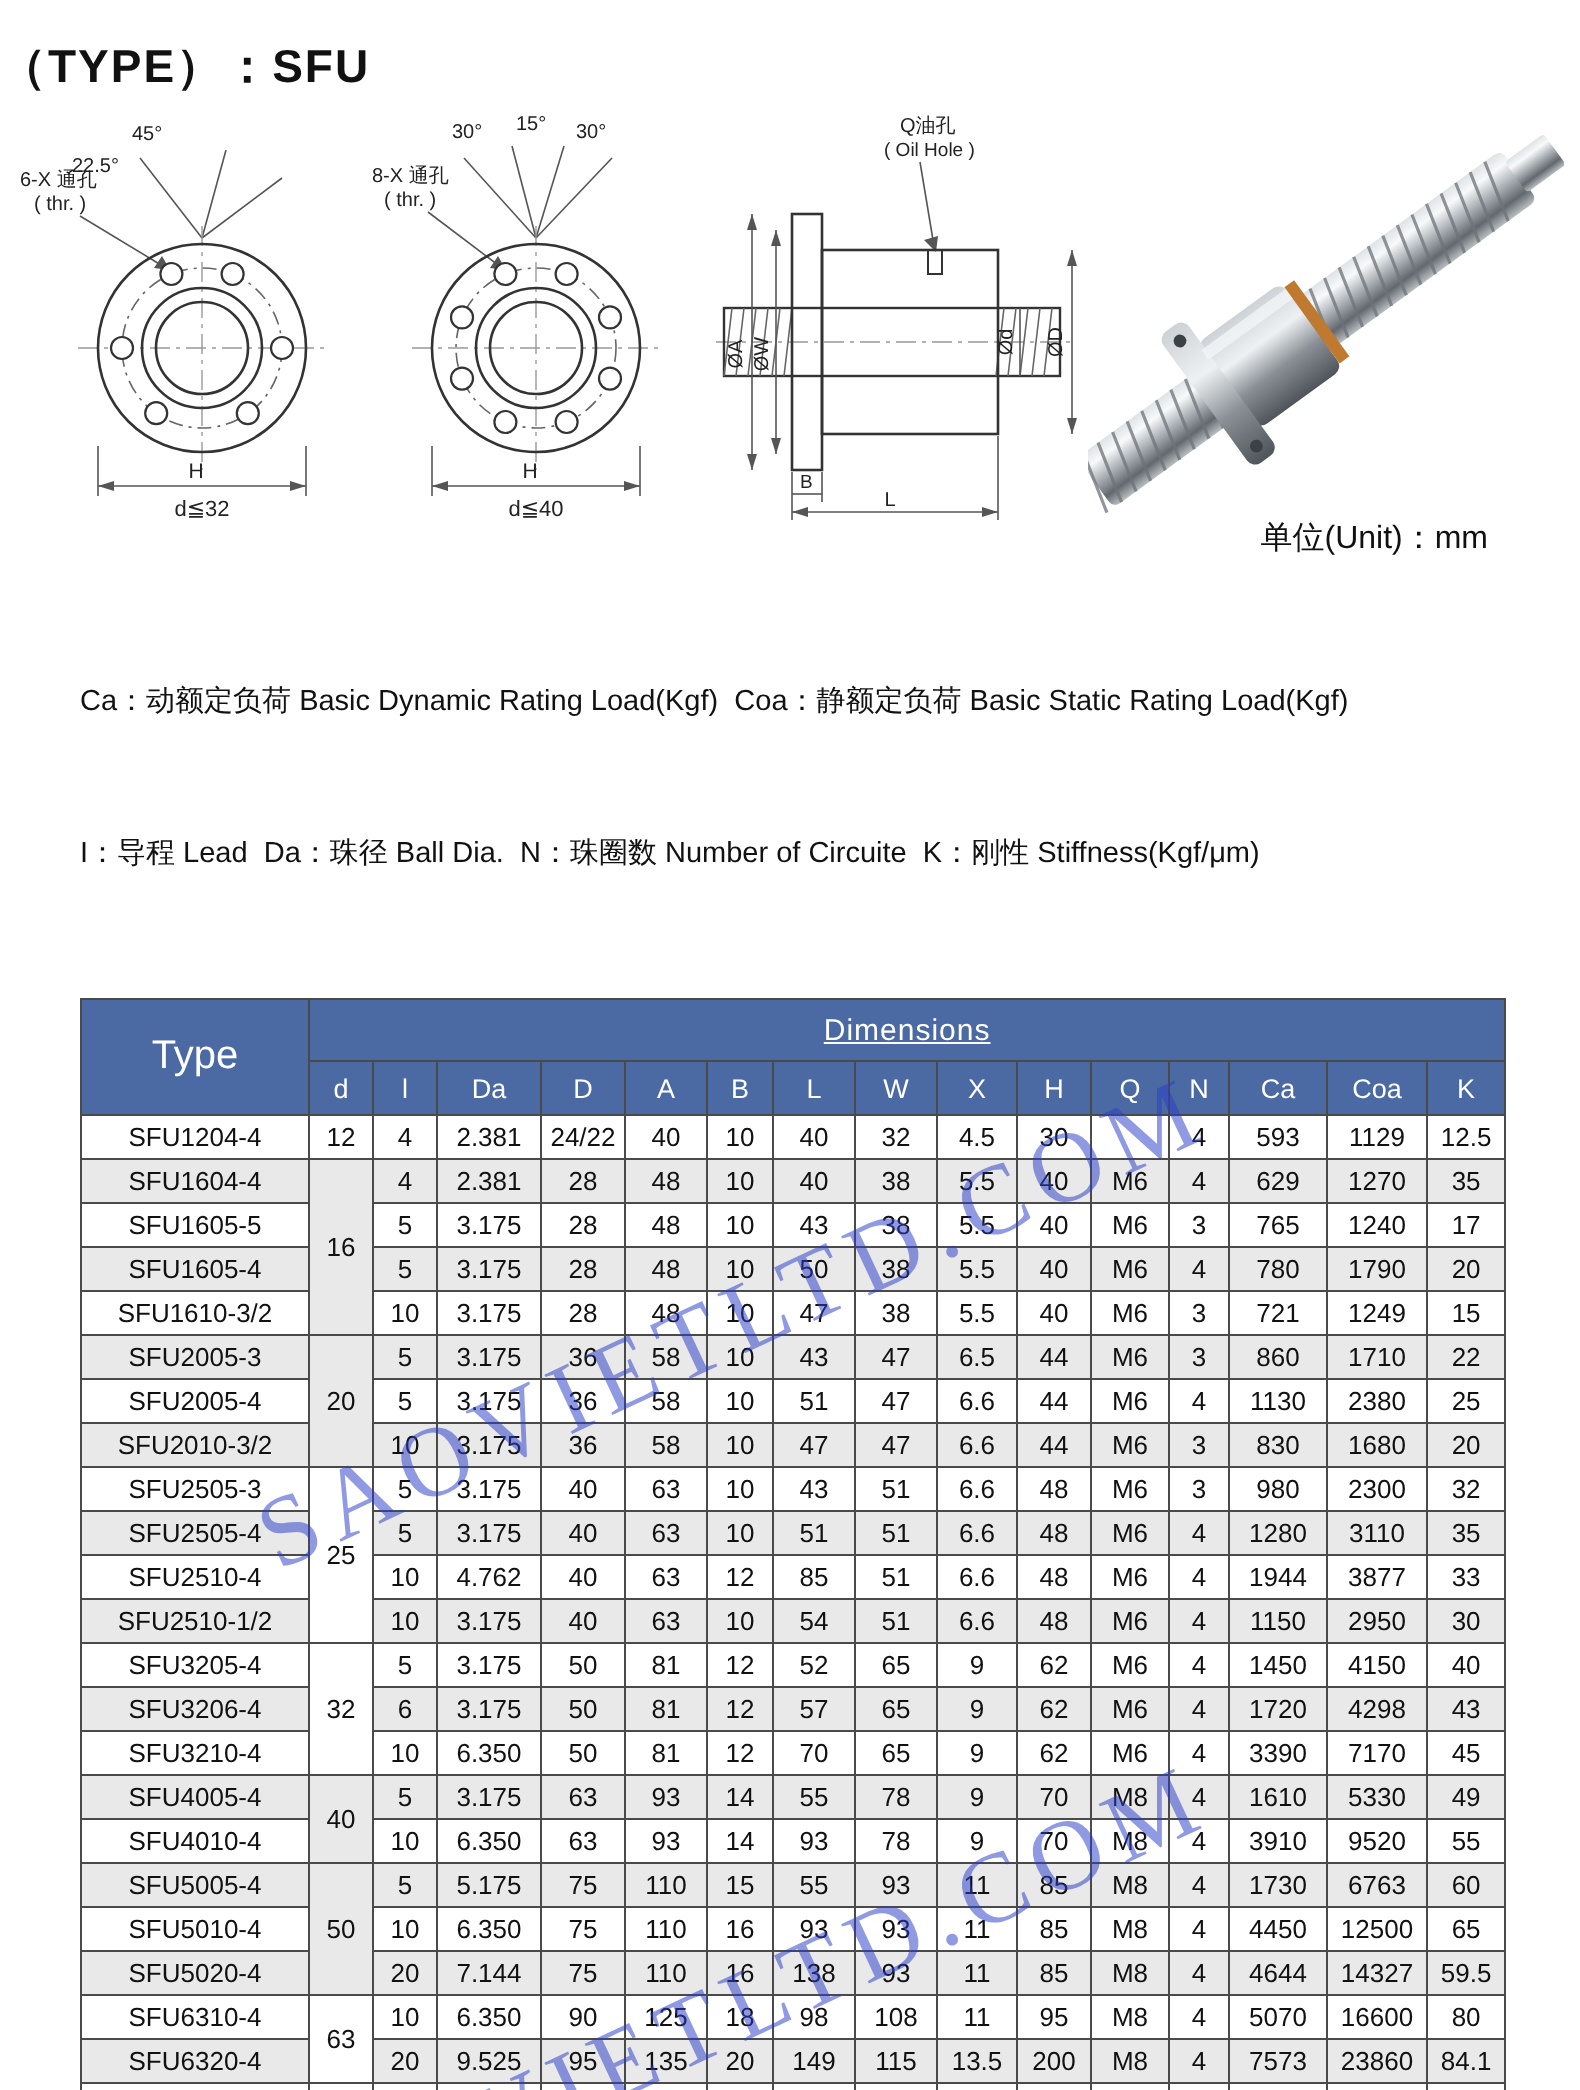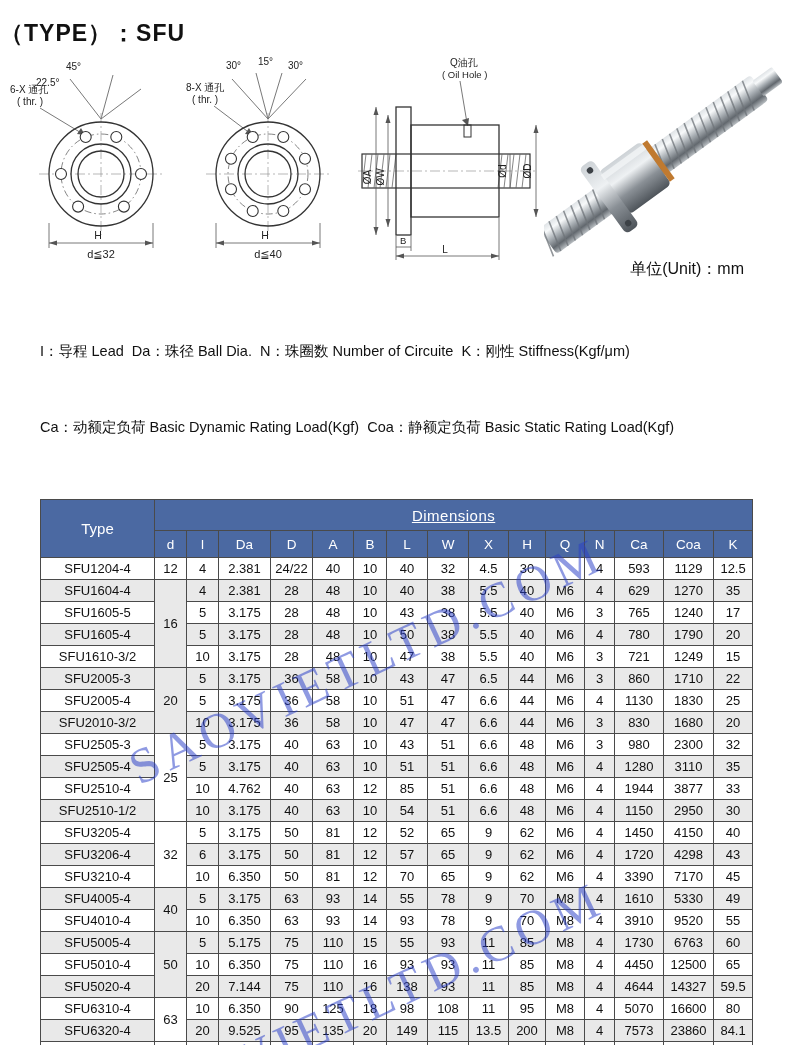--- a/index.html
+++ b/index.html
@@ -25,21 +25,21 @@
     white-space: pre-wrap;
   }
   .table-wrap { position: relative; margin: 8px 38px 0 40px; }
   table { border-collapse: collapse; table-layout: fixed; width: 712px; font-size: 13px; }
   th, td {
     border: 1px solid #4a4a4a; text-align: center; vertical-align: middle;
     padding: 0 1px; height: 22px; white-space: nowrap; overflow: hidden;
   }
   thead th { background: #4b69a2; color: #fff; font-weight: 400; }
   th.group-head { font-size: 15px; height: 31px; letter-spacing: .5px; text-decoration: underline; }
-  th.type-head { font-size: 15px; }
+  th.type-head { font-size: 20px; }
   thead th.colhead { font-size: 13.5px; height: 27px; }
   tbody tr.alt td { background: #e9e9e9; }
   tbody td.d-cell { background: #ffffff; }
   .watermark {
     position: absolute; white-space: nowrap; pointer-events: none;
     font-family: "Liberation Serif", "DejaVu Serif", serif;
     font-size: 50px; letter-spacing: 6px;
     color: rgba(40, 62, 200, 0.52);
     transform: rotate(-25deg); transform-origin: 0 50%;
   }
@@ -194,22 +194,22 @@
         <circle cx="52" cy="135" r="3.2" fill="#3c4146"></circle>
         <rect x="58" y="80" width="52" height="6" fill="#f3f5f6" opacity="0.8"></rect>
       </g>
     </svg>
 
   </div>
 
   <div class="unit">单位(Unit)：mm</div>
 
   <div class="legend">
+    <div>Ca：动额定负荷 Basic Dynamic Rating Load(Kgf)  Coa：静额定负荷 Basic Static Rating Load(Kgf)</div>
     <div>I：导程 Lead  Da：珠径 Ball Dia.  N：珠圈数 Number of Circuite  K：刚性 Stiffness(Kgf/μm)</div>
-    <div>Ca：动额定负荷 Basic Dynamic Rating Load(Kgf)  Coa：静额定负荷 Basic Static Rating Load(Kgf)</div>
   </div>
 
   <div class="table-wrap">
     <table>
       <colgroup>
         <col style="width:114px">
           <col style="width:32px">
           <col style="width:32px">
         <col style="width:52px">
           <col style="width:42px">
@@ -361,21 +361,21 @@
             <td>36</td>
             <td>58</td>
             <td>10</td>
             <td>51</td>
             <td>47</td>
             <td>6.6</td>
             <td>44</td>
             <td>M6</td>
             <td>4</td>
             <td>1130</td>
-            <td>1830</td>
+            <td>2380</td>
             <td>25</td>
           </tr>
           <tr class="alt">
             <td class="type-cell">SFU2010-3/2</td>
             <td>10</td>
             <td>3.175</td>
             <td>36</td>
             <td>58</td>
             <td>10</td>
             <td>47</td>

